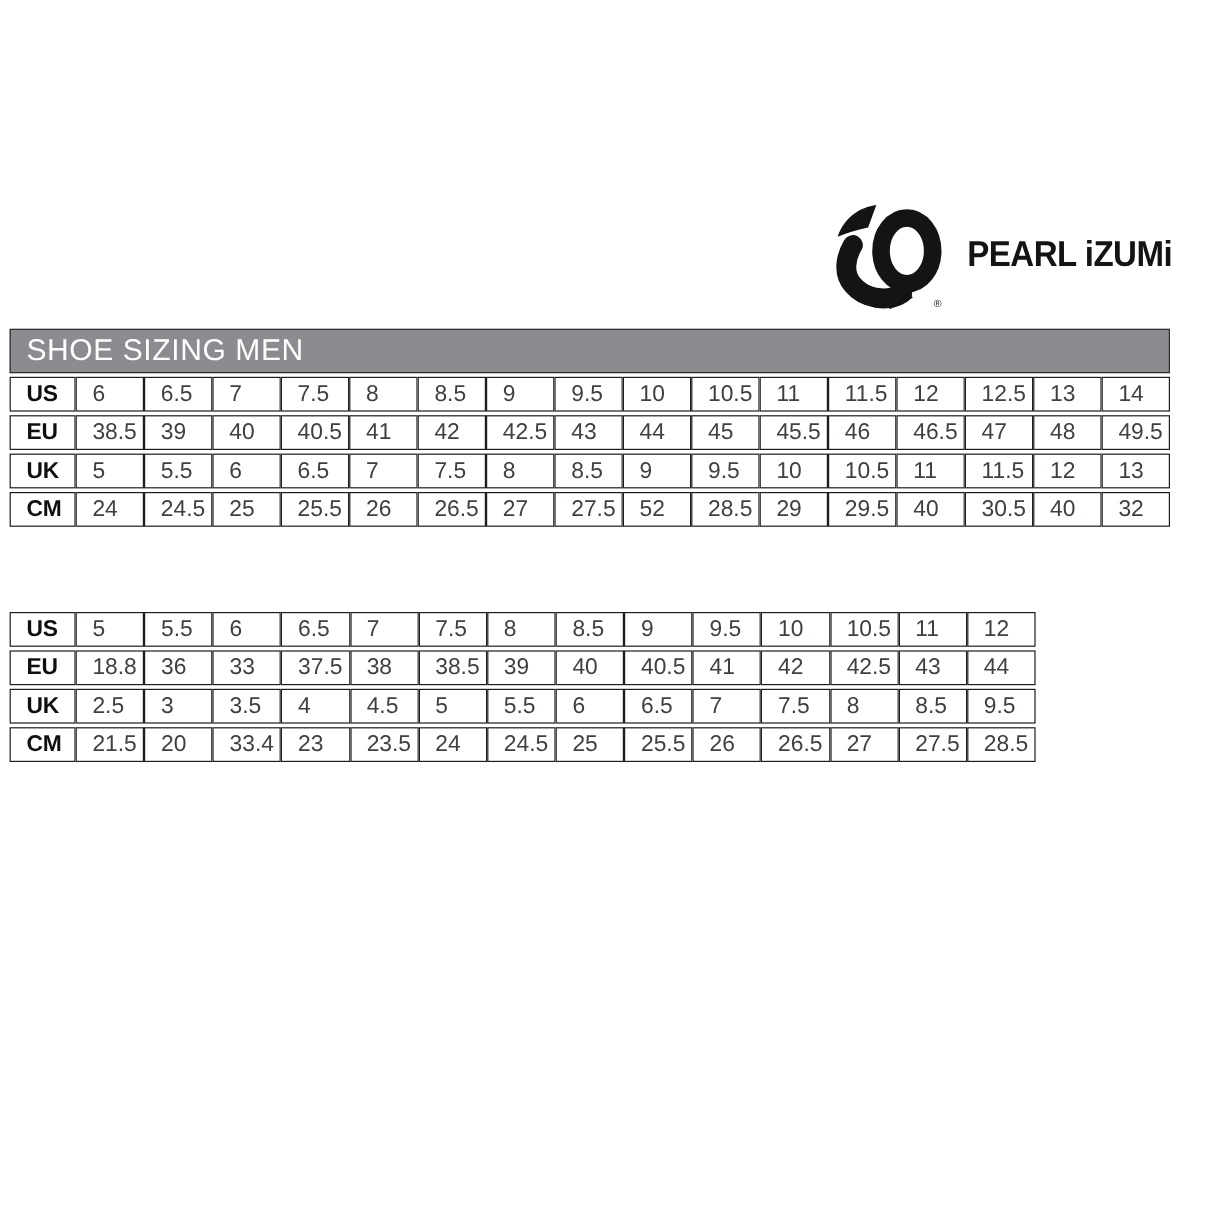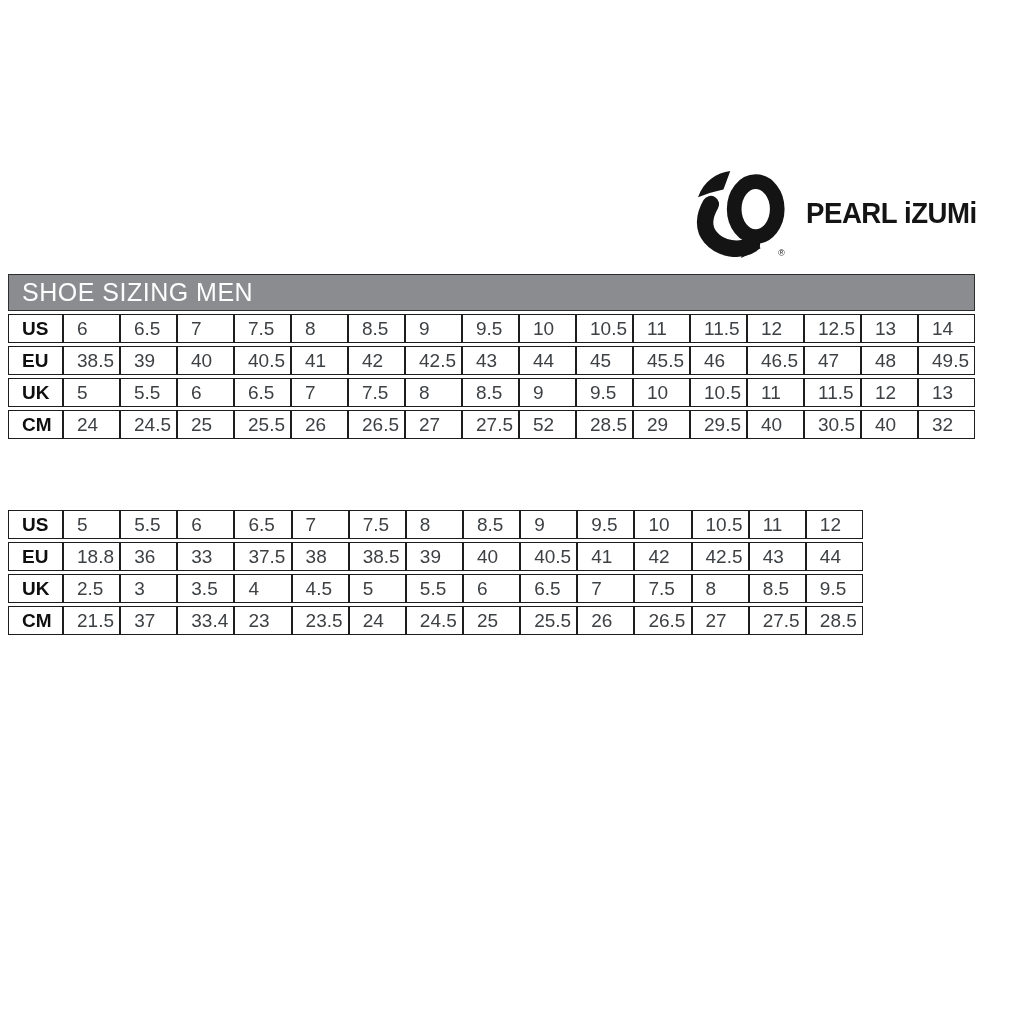--- a/index.html
+++ b/index.html
@@ -175,21 +175,21 @@
             <td>6.5</td>
             <td>7</td>
             <td>7.5</td>
             <td>8</td>
             <td>8.5</td>
             <td>9.5</td>
           </tr>
           <tr>
             <th>CM</th>
             <td>21.5</td>
-            <td>37</td>
+            <td>20</td>
             <td>33.4</td>
             <td>23</td>
             <td>23.5</td>
             <td>24</td>
             <td>24.5</td>
             <td>25</td>
             <td>25.5</td>
             <td>26</td>
             <td>26.5</td>
             <td>27</td>

